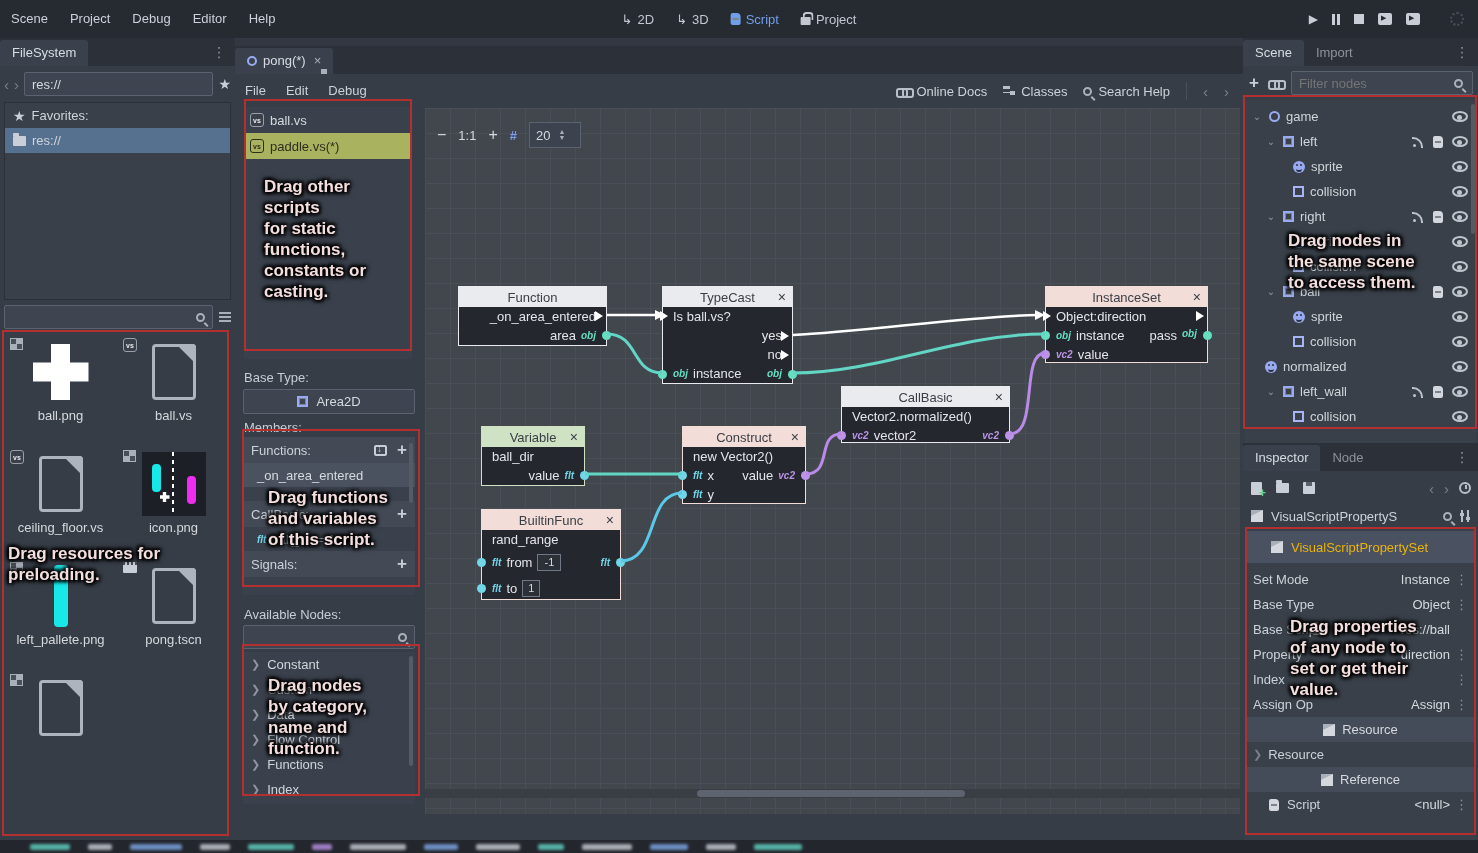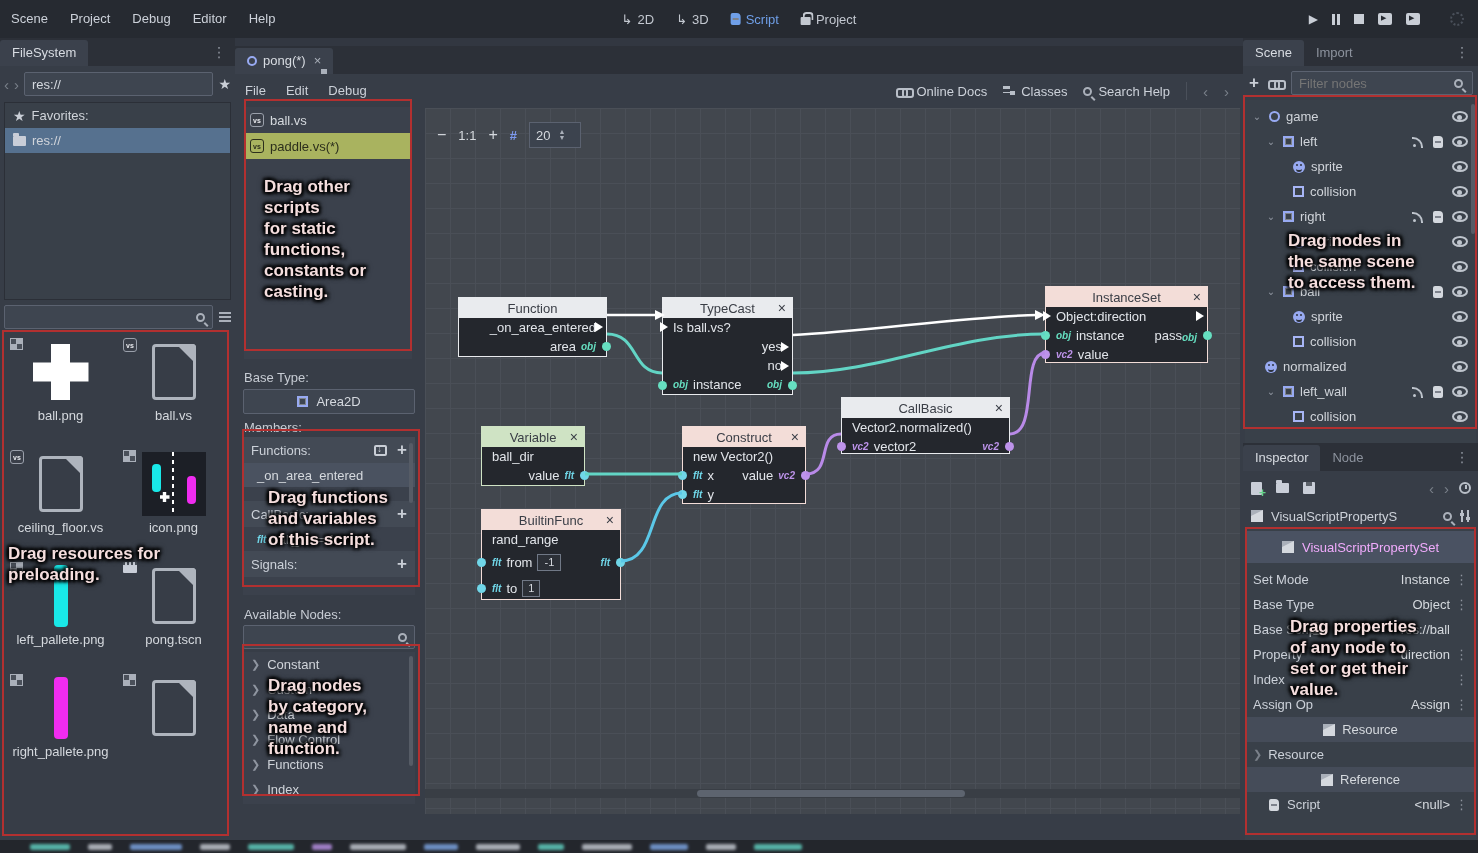--- a/index.html
+++ b/index.html
@@ -122,21 +122,21 @@
   .graph { position:absolute; left:190px; top:62px; width:815px; height:706px; background:#42474e;
            background-image:linear-gradient(#4a4f57 1px, transparent 1px), linear-gradient(90deg,#4a4f57 1px, transparent 1px);
            background-size:25px 25px; overflow:hidden; }
   .gtool { position:absolute; left:12px; top:14px; display:flex; align-items:center; gap:12px; color:#d5d9de; z-index:20; }
   .spin { width:52px; height:26px; background:#3c434e; border:1px solid #5b6270; display:flex; align-items:center; padding:0 6px; gap:8px; }
   .spin .arrows { display:flex; flex-direction:column; font-size:7px; line-height:6px; color:#aab0ba; }
 
   .gnode { position:absolute; background:#24272d; border:1px solid #e9ebee; z-index:10; font-size:13px; }
   .ghead { height:20px; display:flex; align-items:center; justify-content:center; gap:8px; color:#3a3e46; padding:0 8px; position:relative; }
   .ghead .x { position:absolute; right:6px; color:#3a3e46; font-size:14px; }
-  .h-white { background:#e9ebee; } .b-white { border-color:#e9ebee;margin-top:11px; }
+  .h-white { background:#e9ebee; } .b-white { border-color:#e9ebee; }
   .h-green { background:#cfe3c4; } .b-green { border-color:#cfe3c4; }
   .h-pink  { background:#f3ddd8; } .b-pink  { border-color:#f3ddd8; }
   .grow { height:19px; display:flex; align-items:center; padding:0 10px; color:#e2e5ea; gap:5px; }
   .grow.right { justify-content:flex-end; }
   .grow.between { justify-content:space-between; }
   .tlab { font:italic bold 10px "Liberation Sans",sans-serif; }
   .t-flt { color:#70d6e8; } .t-obj { color:#66dfc1; } .t-vc2 { color:#bd93ea; }
   .port { position:absolute; width:9px; height:9px; border-radius:50%; z-index:11; }
   .p-flt { background:#70d6e8; } .p-obj { background:#66dfc1; } .p-vc2 { background:#bd93ea; }
   .pl { left:-5px; } .pr { right:-5px; }
@@ -150,21 +150,21 @@
   
   .trow { height:25px; display:flex; align-items:center; gap:6px; position:relative; color:#d0d4da; }
   .trow .exp { color:#8f95a0; font-size:10px; width:12px; text-align:center; }
   .trow .ricons { position:absolute; right:8px; display:flex; gap:9px; align-items:center; }
 
   
   .prow { height:25px; display:flex; align-items:center; padding:0 8px; color:#ccd1d9; position:relative; }
   .prow .val { position:absolute; right:26px; color:#d5d9de; }
   .prow .dots { position:absolute; right:8px; color:#8f95a0; }
   .psection { height:25px; background:#454c59; display:flex; align-items:center; justify-content:center; gap:7px; color:#d5d9de; }
-  .objheader { height:28px; background:#4a5262; display:flex; align-items:center; gap:8px; padding:16px 26px; color:#f0abfc;justify-content:center; }
+  .objheader { height:28px; background:#4a5262; display:flex; align-items:center; gap:8px; padding:16px 26px; color:#eab308; }
 
   .bottom-tabs { position:absolute; left:0; top:774px; width:1008px; height:28px; display:flex; gap:28px;
                  align-items:center; padding-left:14px; color:#ccd1d9; background:#373d47; }
 
   .bottom-strip { position:absolute; left:0; top:840px; width:1478px; height:13px; background:#23262c;
                   display:flex; gap:18px; align-items:center; padding:0 30px; overflow:hidden; }
   .glitch { height:6px; border-radius:2px; filter:blur(1.5px); opacity:.8; }
 
   
   .anno { position:absolute; white-space:pre-line; font:bold 17px "Liberation Sans",sans-serif; color:#f5dede;
@@ -280,27 +280,20 @@
             <div class="bar" style="width:14px; height:62px; background:#19e8e8;"></div>
           </div>
         <div class="flabel">left_pallete.png</div>
       </div>
       <div class="fcell">
         <span class="badge i-clapper"></span>
         <div class="fthumb">
             <div class="doc-icon"></div>
           </div>
         <div class="flabel">pong.tscn</div>
-      </div>
-      <div class="fcell">
-        <span class="badge i-png"></span>
-        <div class="fthumb">
-            <div class="bar" style="width:14px; height:62px; background:#f02cf0;"></div>
-          </div>
-        <div class="flabel">right_pallete.png</div>
       </div>
       <div class="fcell">
         <span class="badge i-png"></span>
         <div class="fthumb">
             <div class="doc-icon"></div>
           </div>
         <div class="flabel"></div>
       </div>
     </div>
   </div>
@@ -475,21 +468,21 @@
             <span class="x">×</span>
           </div>
         <div class="grow">
             <span>Object:direction</span>
           </div>
         <div class="grow between">
           <span style="display:flex; gap:5px; align-items:center;">
             <span class="tlab t-obj">obj</span>
             <span>instance</span>
           </span>
-          <span style="display:flex; align-items:flex-end;">
+          <span style="display:flex; gap:5px; align-items:flex-start;">
             <span>pass</span>
             <span class="tlab t-obj">obj</span>
           </span>
         </div>
         <div class="grow">
           <span class="tlab t-vc2">vc2</span>
           <span>value</span>
         </div>
         <span class="seq" style="left:-3px; top:24px;"></span>
         <span class="seq" style="right:-2px; top:24px;"></span>

